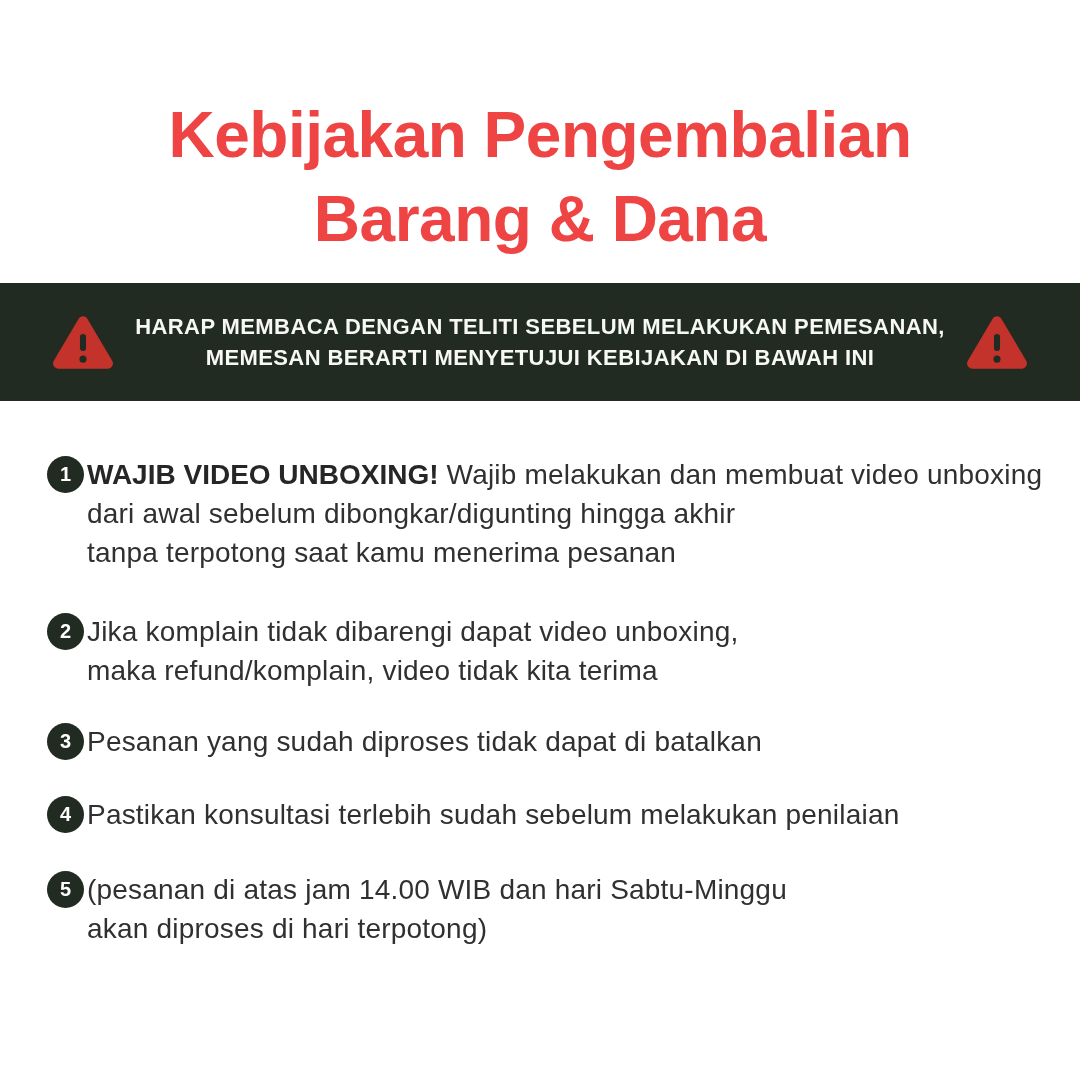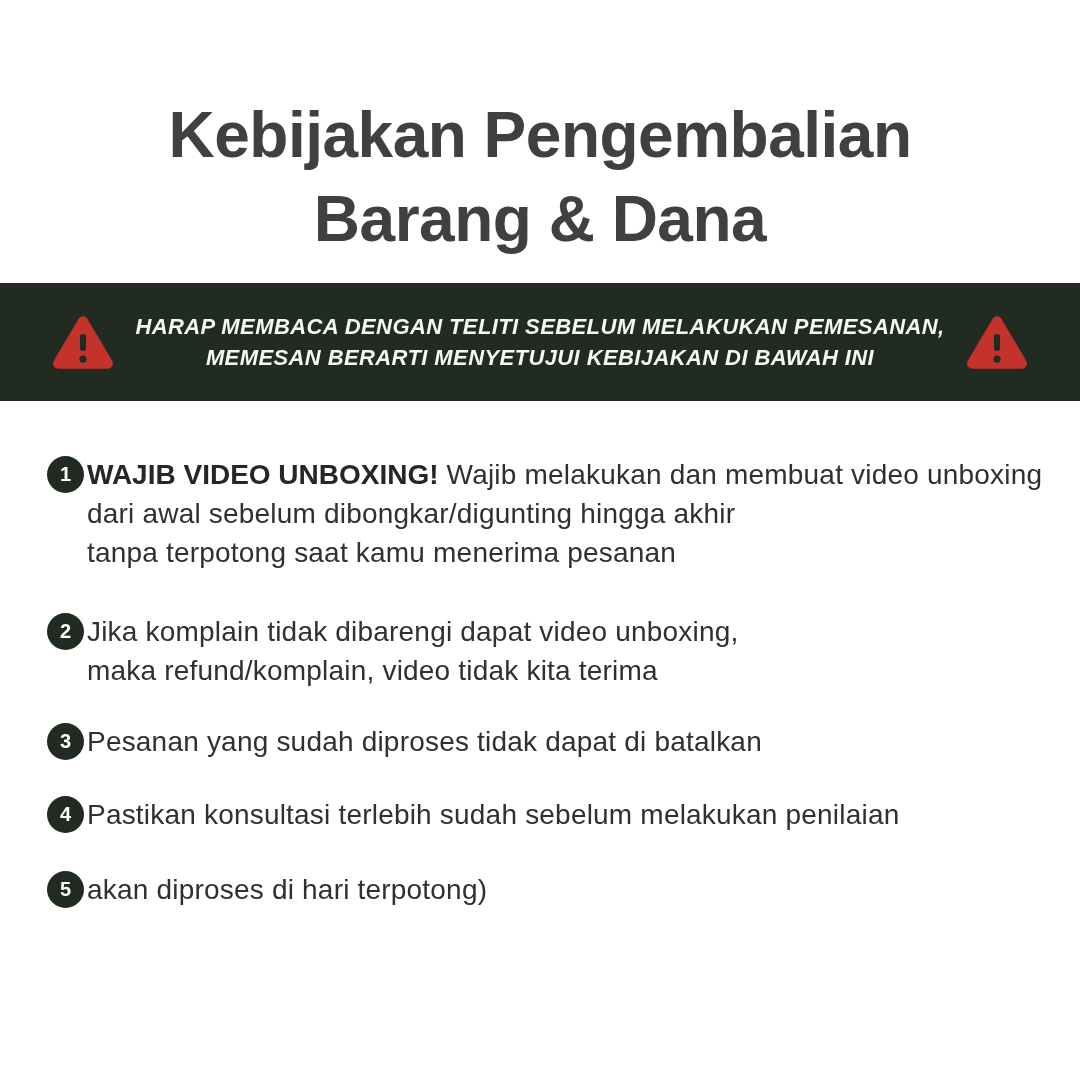--- a/index.html
+++ b/index.html
@@ -4,28 +4,28 @@
 <style>
   * { margin:0; padding:0; box-sizing:border-box; }
   html,body { background:#ffffff; }
   .canvas {
     position:relative; width:1080px; height:1080px; background:#ffffff;
     font-family:"Liberation Sans", sans-serif; overflow:hidden;
   }
   
   .title {
     position:absolute; top:93px; left:0; right:0;
-    text-align:center; color:#404040;
+    text-align:center; color:#ef4444;
     font-size:64px; font-weight:800; line-height:84px; letter-spacing:-0.5px;
   }
   
   .banner {
     position:absolute; top:283px; left:0; width:1080px; height:118px;
     background:#212b21; display:flex; align-items:center;
-    justify-content:space-between; padding:0 52px;font-style:italic;
+    justify-content:space-between; padding:0 52px;
   }
   .warn { width:62px; height:57px; flex:0 0 auto; }
   .warn svg { width:62px; height:57px; display:block; }
   .banner-text {
     flex:1 1 auto; text-align:center; color:#f7f7f5;
     font-size:22px; font-weight:700; line-height:31px; letter-spacing:0.4px;
     padding:0 14px;
   }
   
   .item { position:absolute; left:47px; right:30px; }
@@ -111,17 +111,18 @@
     <div class="lines">
       <div>Pastikan konsultasi terlebih sudah sebelum melakukan penilaian</div>
     </div>
   </div>
 
   <div class="item" style="top:870px">
     <div class="badge">
       <span>5</span>
     </div>
     <div class="lines">
+      <div>(pesanan di atas jam 14.00 WIB dan hari Sabtu-Minggu</div>
       <div>akan diproses di hari terpotong)</div>
     </div>
   </div>
 
 </div>
 
 </body></html>

